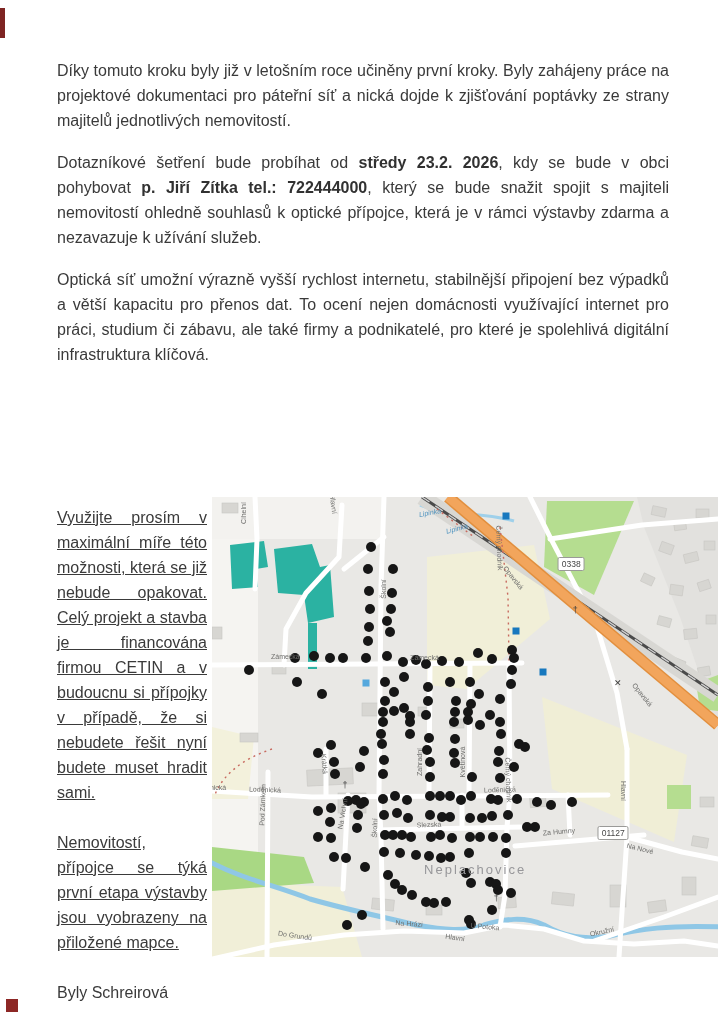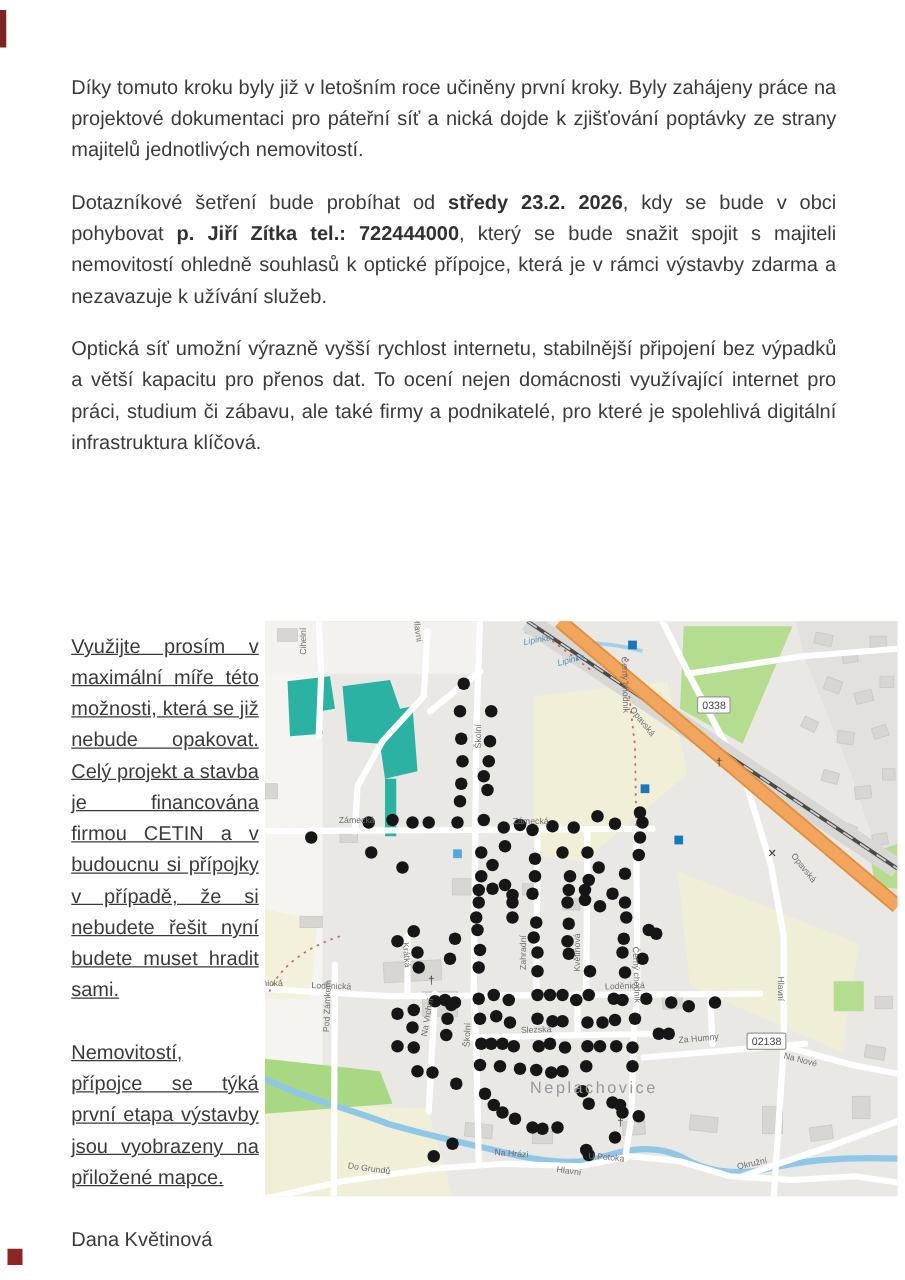--- a/index.html
+++ b/index.html
@@ -41,21 +41,21 @@
 
 <div class="doc">
   <p class="para">Díky tomuto kroku byly již v letošním roce učiněny první kroky. Byly zahájeny práce na projektové dokumentaci pro páteřní síť a nická dojde k zjišťování poptávky ze strany majitelů jednotlivých nemovitostí.</p>
   <p class="para"><span>Dotazníkové šetření bude probíhat od </span><span class="b">středy 23.2. 2026</span><span>, kdy se bude v obci pohybovat </span><span class="b">p. Jiří Zítka tel.: 722444000</span><span>, který se bude snažit spojit s majiteli nemovitostí ohledně souhlasů k optické přípojce, která je v rámci výstavby zdarma a nezavazuje k užívání služeb.</span></p>
   <p class="para">Optická síť umožní výrazně vyšší rychlost internetu, stabilnější připojení bez výpadků a větší kapacitu pro přenos dat. To ocení nejen domácnosti využívající internet pro práci, studium či zábavu, ale také firmy a podnikatelé, pro které je spolehlivá digitální infrastruktura klíčová.</p>
 </div>
 
 <div class="leftcol">
   <p class="para">Využijte prosím v maximální míře této možnosti, která se již nebude opakovat. Celý projekt a stavba je financována firmou CETIN a v budoucnu si přípojky v případě, že si nebudete řešit nyní budete muset hradit sami.</p>
   <p class="para">Nemovitostí, přípojce se týká první etapa výstavby jsou vyobrazeny na přiložené mapce.</p>
-  <p class="signature">Dana Květinová</p>
+  <p class="signature">Byly Schreirová</p>
 </div>
 
 <div class="map">
   <svg width="506" height="460" viewBox="0 0 506 460">
 
     <rect x="0" y="0" width="506" height="460" fill="#e9e8e5"></rect>
     <rect x="0" y="0" width="46" height="460" fill="#f5f4f1"></rect>
     <rect x="0" y="0" width="170" height="42" fill="#f3f2ef"></rect>
     <polygon points="215,60 322,48 338,122 255,192 215,188" fill="#f1efd8"></polygon>
     <polygon points="0,385 130,390 150,460 0,460" fill="#f1efd8"></polygon>
@@ -340,19 +340,19 @@
       <span class="mlabel" style="transform: translate(-50%, -50%) rotate(-5deg); left: 68.5%; top: 72.8%;">Za Humny</span>
       <span class="mlabel" style="transform: translate(-50%, -50%) rotate(90deg); left: 81.2%; top: 64%;">Hlavní</span>
       <span class="mlabel" style="transform: translate(-50%, -50%) rotate(14deg); left: 84.5%; top: 76.5%;">Na Nové</span>
       <span class="mlabel place" style="transform: translate(-50%, -50%) rotate(0deg); left: 52%; top: 81%;">Neplachovice</span>
       <span class="mlabel" style="transform: translate(-50%, -50%) rotate(8deg); left: 16.5%; top: 95.5%;">Do Grundů</span>
       <span class="mlabel" style="transform: translate(-50%, -50%) rotate(4deg); left: 39%; top: 92.8%;">Na Hrázi</span>
       <span class="mlabel" style="transform: translate(-50%, -50%) rotate(8deg); left: 48%; top: 95.8%;">Hlavní</span>
       <span class="mlabel" style="transform: translate(-50%, -50%) rotate(5deg); left: 54%; top: 93.5%;">U Potoka</span>
       <span class="mlabel" style="transform: translate(-50%, -50%) rotate(-12deg); left: 77%; top: 94.5%;">Okružní</span>
       <span class="shield" style="left: 71%; top: 14.5%;">0338</span>
-      <span class="shield" style="left: 79.3%; top: 73%;">02138</span>
+      <span class="shield" style="left: 79.3%; top: 73%;">01127</span>
       <span class="cross" style="left: 71.8%; top: 24.5%;">†</span>
       <span class="cross" style="left: 26.3%; top: 62.6%;">†</span>
       <span class="cross" style="left: 56.2%; top: 87.2%;">†</span>
       <span class="cross" style="left: 80.2%; top: 40.5%;">✕</span>
     </div>
 </div>
 
 </body></html>

